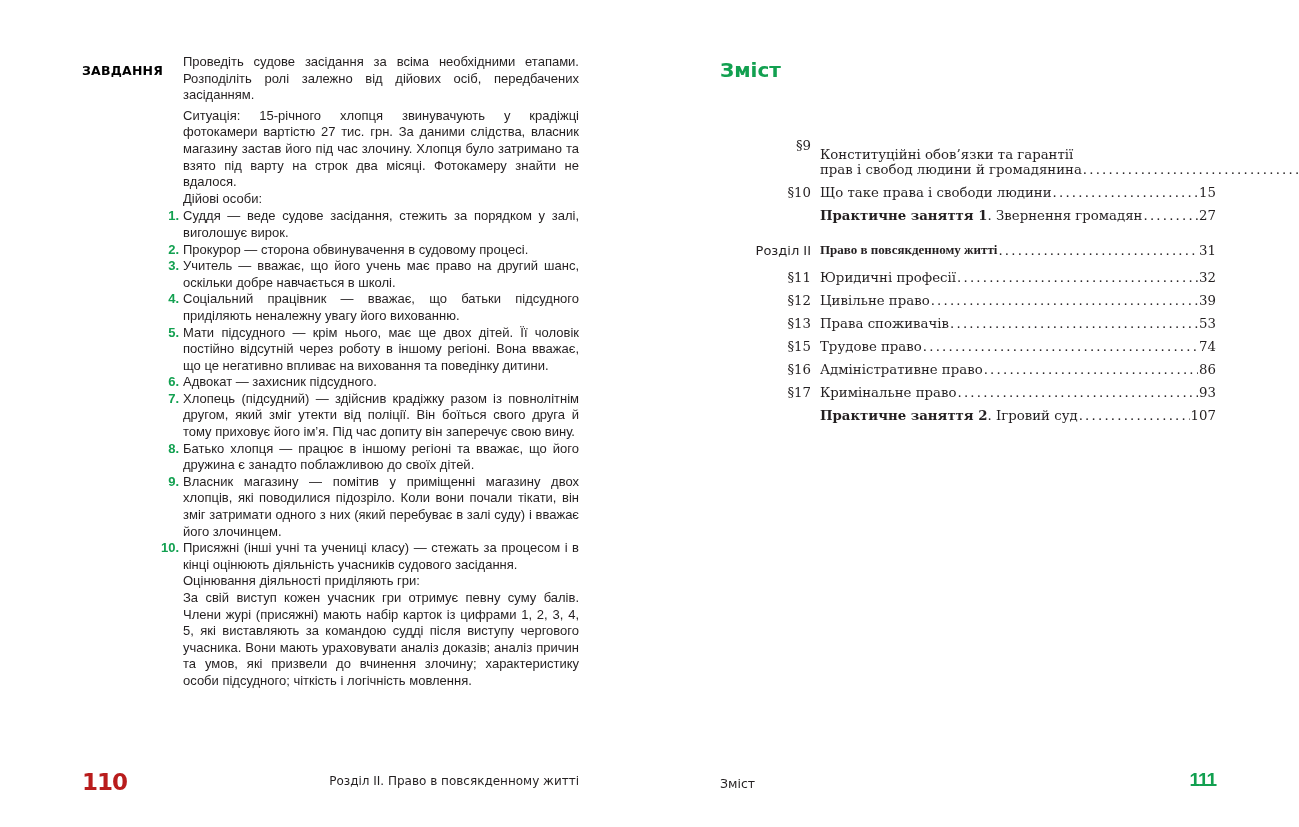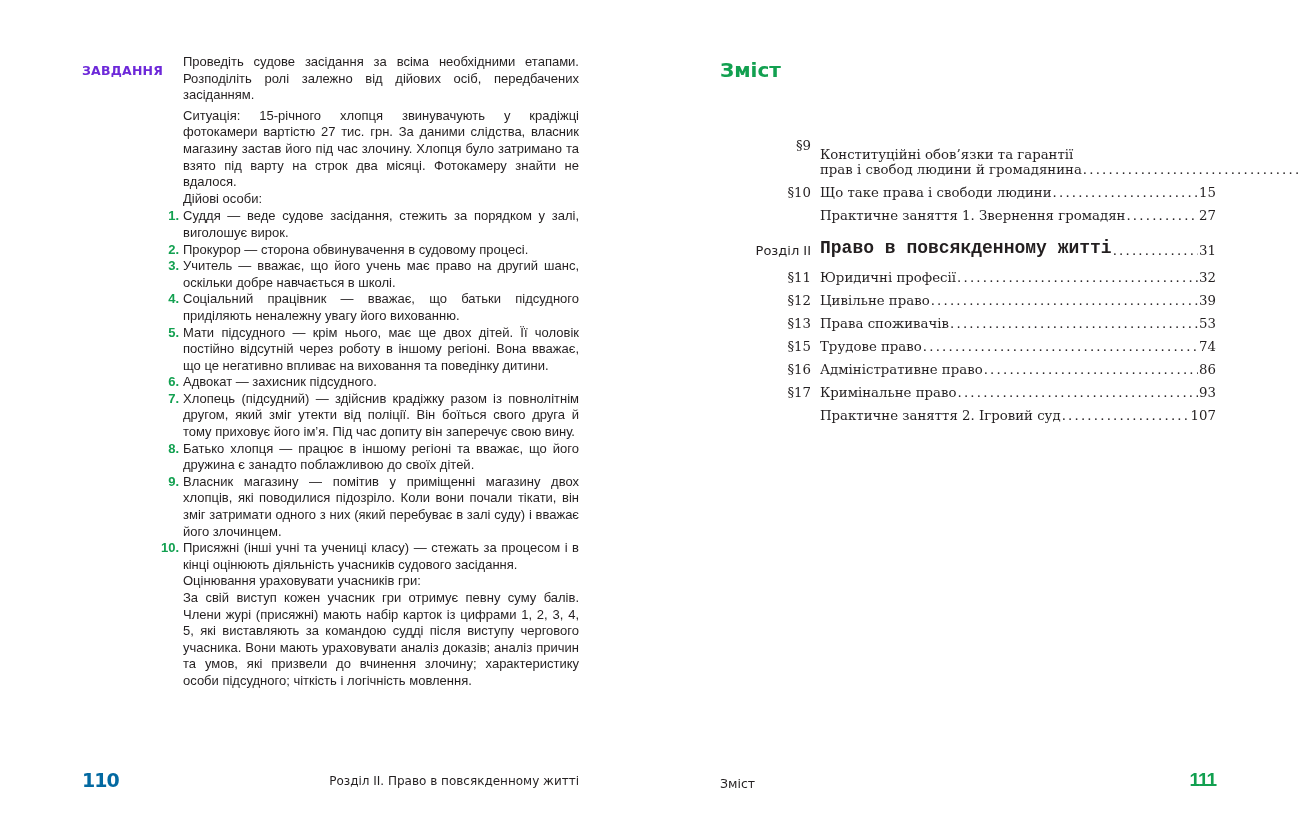--- a/index.html
+++ b/index.html
@@ -5,43 +5,43 @@
     html, body { margin: 0; padding: 0; background: #ffffff; }
     body { width: 1299px; height: 827px; position: relative; overflow: hidden; color: #231f20; }
     .page { position: absolute; top: 0; height: 827px; }
     .page-left { left: 0; width: 649px; }
     .page-right { left: 650px; width: 649px; }
 
     
     .task-label {
       position: absolute; left: 82px; top: 63px;
       font-family: "DejaVu Sans", sans-serif; font-weight: bold; font-size: 12.5px;
-      color: #6d28d9; letter-spacing: 0.2px;
+      color: #000000; letter-spacing: 0.2px;
     }
     .task-body {
       position: absolute; left: 183px; top: 54px; width: 396px;
       font-family: "Liberation Sans", sans-serif; font-size: 13px; line-height: 16.6px;
       text-align: justify; color: #231f20;
     }
     .task-body p { margin: 0; }
     .task-body .para-gap { margin-top: 4px; }
     .task-body .ital { }
     .roles-head { margin-top: 10px; }
     ol.roles { list-style: none; margin: 1px 0 0 0; padding: 0; }
     ol.roles li { position: relative; padding-left: 0; }
     ol.roles li .num {
       position: absolute; left: -26px; width: 22px; text-align: right;
       color: #12a050; font-weight: bold;
     }
     .eval-head { margin-top: 13px; }
 
     .folio-left {
       position: absolute; left: 82px; top: 769px;
-      font-family: "DejaVu Sans", sans-serif; font-weight: bold; font-size: 19px;
-      color: #0369a1; letter-spacing: -1px;
+      font-family: "DejaVu Sans", sans-serif; font-weight: bold; font-size: 23px;
+      color: #b91c1c; letter-spacing: -1px;
     }
     .running-left {
       position: absolute; right: 70px; top: 774px;
       font-family: "DejaVu Sans", sans-serif; font-size: 12px; color: #231f20;
     }
 
     
     .toc-title {
       position: absolute; left: 70px; top: 58px;
       font-family: "DejaVu Sans", sans-serif; font-weight: bold; font-size: 20px;
@@ -57,26 +57,26 @@
       position: absolute; left: 0; width: 66px; text-align: right;
       font-family: "DejaVu Serif", serif;
     }
     .toc-row.two-line .toc-num { top: 1px; }
     .toc-text { margin-left: 75px; flex: 1; display: flex; align-items: flex-end; overflow: hidden; white-space: nowrap; }
     .toc-multi { margin-left: 75px; flex: 1; display: flex; flex-direction: column; }
     .toc-multi .l2 { display: flex; align-items: flex-end; white-space: nowrap; overflow: hidden; }
     .dots { flex: 1; overflow: hidden; white-space: nowrap; letter-spacing: 2.2px; margin: 0 1px; }
     .dots::after { content: "................................................................................................................................"; }
     .page-ref { flex: none; }
-    .bold { font-weight: normal; }
+    .bold { font-weight: bold; }
     .section-gap { height: 12px; }
     .section-row .toc-num {
       font-family: "DejaVu Sans", sans-serif; font-size: 13px; width: 66px;
     }
-    .section-row .sec-title { font-family: Liberation Mono, monospace; font-weight: bold; font-size: 18px; }
+    .section-row .sec-title { font-family: Liberation Serif, serif; font-weight: bold; font-size: 13px; }
 
     .running-right {
       position: absolute; left: 70px; top: 776px;
       font-family: "DejaVu Sans", sans-serif; font-size: 12.5px; color: #231f20;
     }
     .folio-right {
       position: absolute; right: 83px; top: 769px;
       font-family: Liberation Sans, sans-serif; font-weight: bold; font-size: 19px;
       color: #12a050; letter-spacing: -1px;
     }
@@ -95,21 +95,21 @@
       <li><span class="num">2.</span><span>Прокурор — сторона обвинувачення в судовому процесі.</span></li>
       <li><span class="num">3.</span><span>Учитель — вважає, що його учень має право на другий шанс, оскільки добре навчається в школі.</span></li>
       <li><span class="num">4.</span><span>Соціальний працівник — вважає, що батьки підсудного приділяють неналежну увагу його вихованню.</span></li>
       <li><span class="num">5.</span><span>Мати підсудного — крім нього, має ще двох дітей. Її чоловік постійно відсутній через роботу в іншому регіоні. Вона вважає, що це негативно впливає на виховання та поведінку дитини.</span></li>
       <li><span class="num">6.</span><span>Адвокат — захисник підсудного.</span></li>
       <li><span class="num">7.</span><span>Хлопець (підсудний) — здійснив крадіжку разом із повнолітнім другом, який зміг утекти від поліції. Він боїться свого друга й тому приховує його ім’я. Під час допиту він заперечує свою вину.</span></li>
       <li><span class="num">8.</span><span>Батько хлопця — працює в іншому регіоні та вважає, що його дружина є занадто поблажливою до своїх дітей.</span></li>
       <li><span class="num">9.</span><span>Власник магазину — помітив у приміщенні магазину двох хлопців, які поводилися підозріло. Коли вони почали тікати, він зміг затримати одного з них (який перебуває в залі суду) і вважає його злочинцем.</span></li>
       <li><span class="num">10.</span><span>Присяжні (інші учні та учениці класу) — стежать за процесом і в кінці оцінюють діяльність учасників судового засідання.</span></li>
     </ol>
-    <p class="eval-head">Оцінювання ураховувати учасників гри:</p>
+    <p class="eval-head">Оцінювання діяльності приділяють гри:</p>
     <p>За свій виступ кожен учасник гри отримує певну суму балів. Члени журі (присяжні) мають набір карток із цифрами 1, 2, 3, 4, 5, які виставляють за командою судді після виступу чергового учасника. Вони мають ураховувати аналіз доказів; аналіз причин та умов, які призвели до вчинення злочину; характеристику особи підсудного; чіткість і логічність мовлення.</p>
   </div>
   <div class="folio-left">110</div>
   <div class="running-left">Розділ II. Право в повсякденному житті</div>
 </div>
 
 <div class="page page-right">
   <div class="toc-title">Зміст</div>
 
   <div class="toc">

